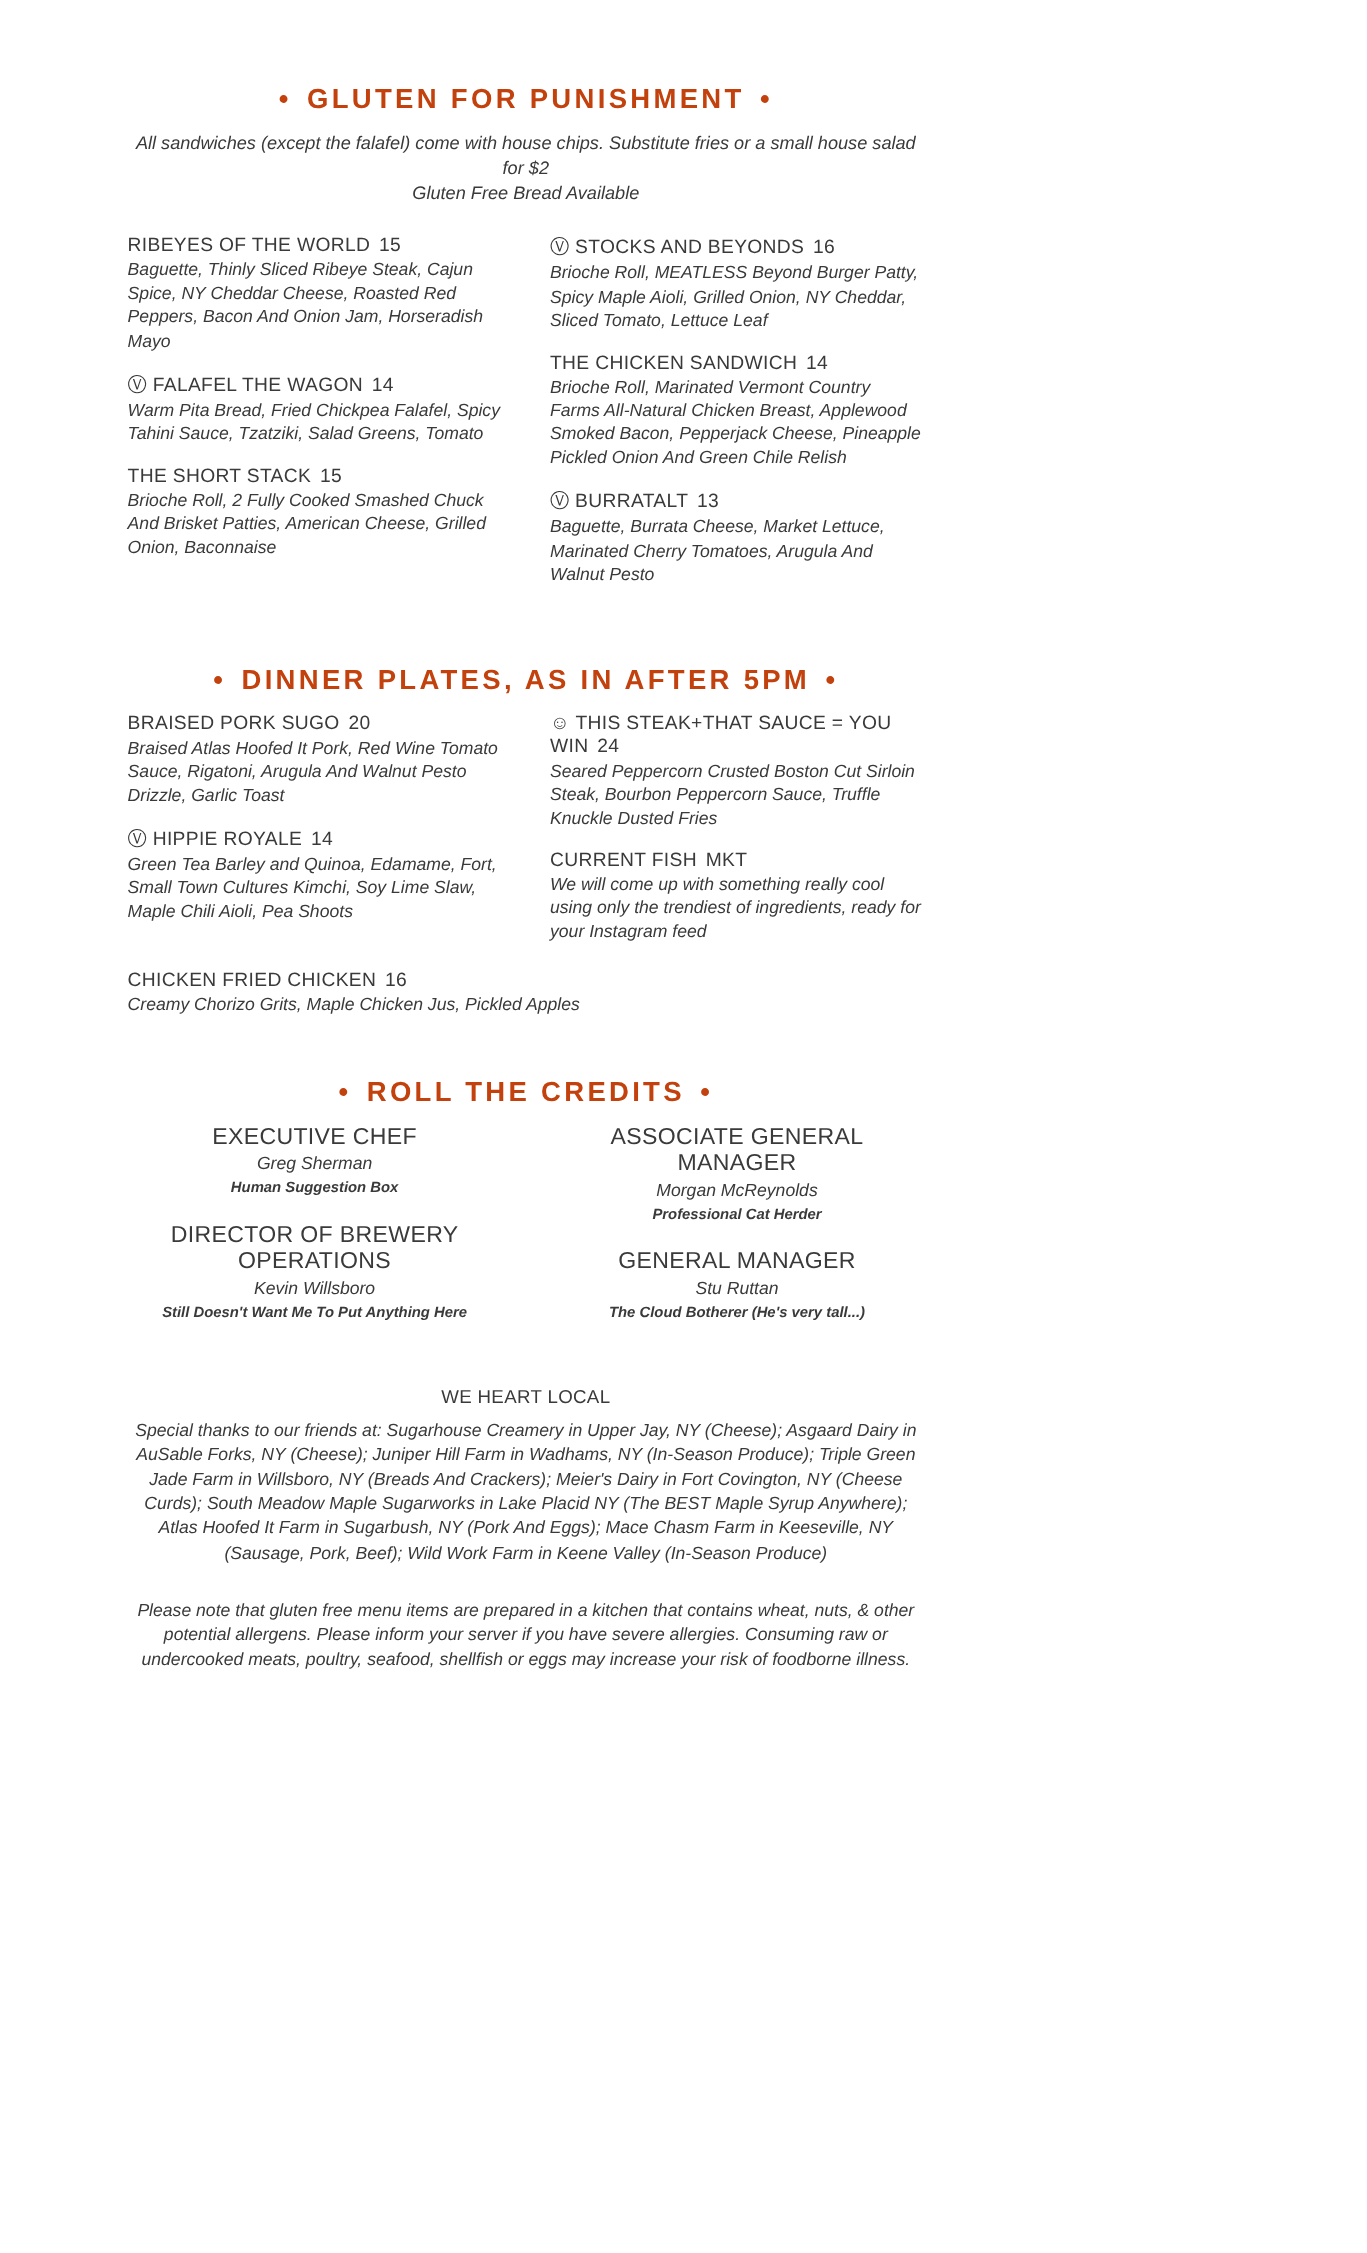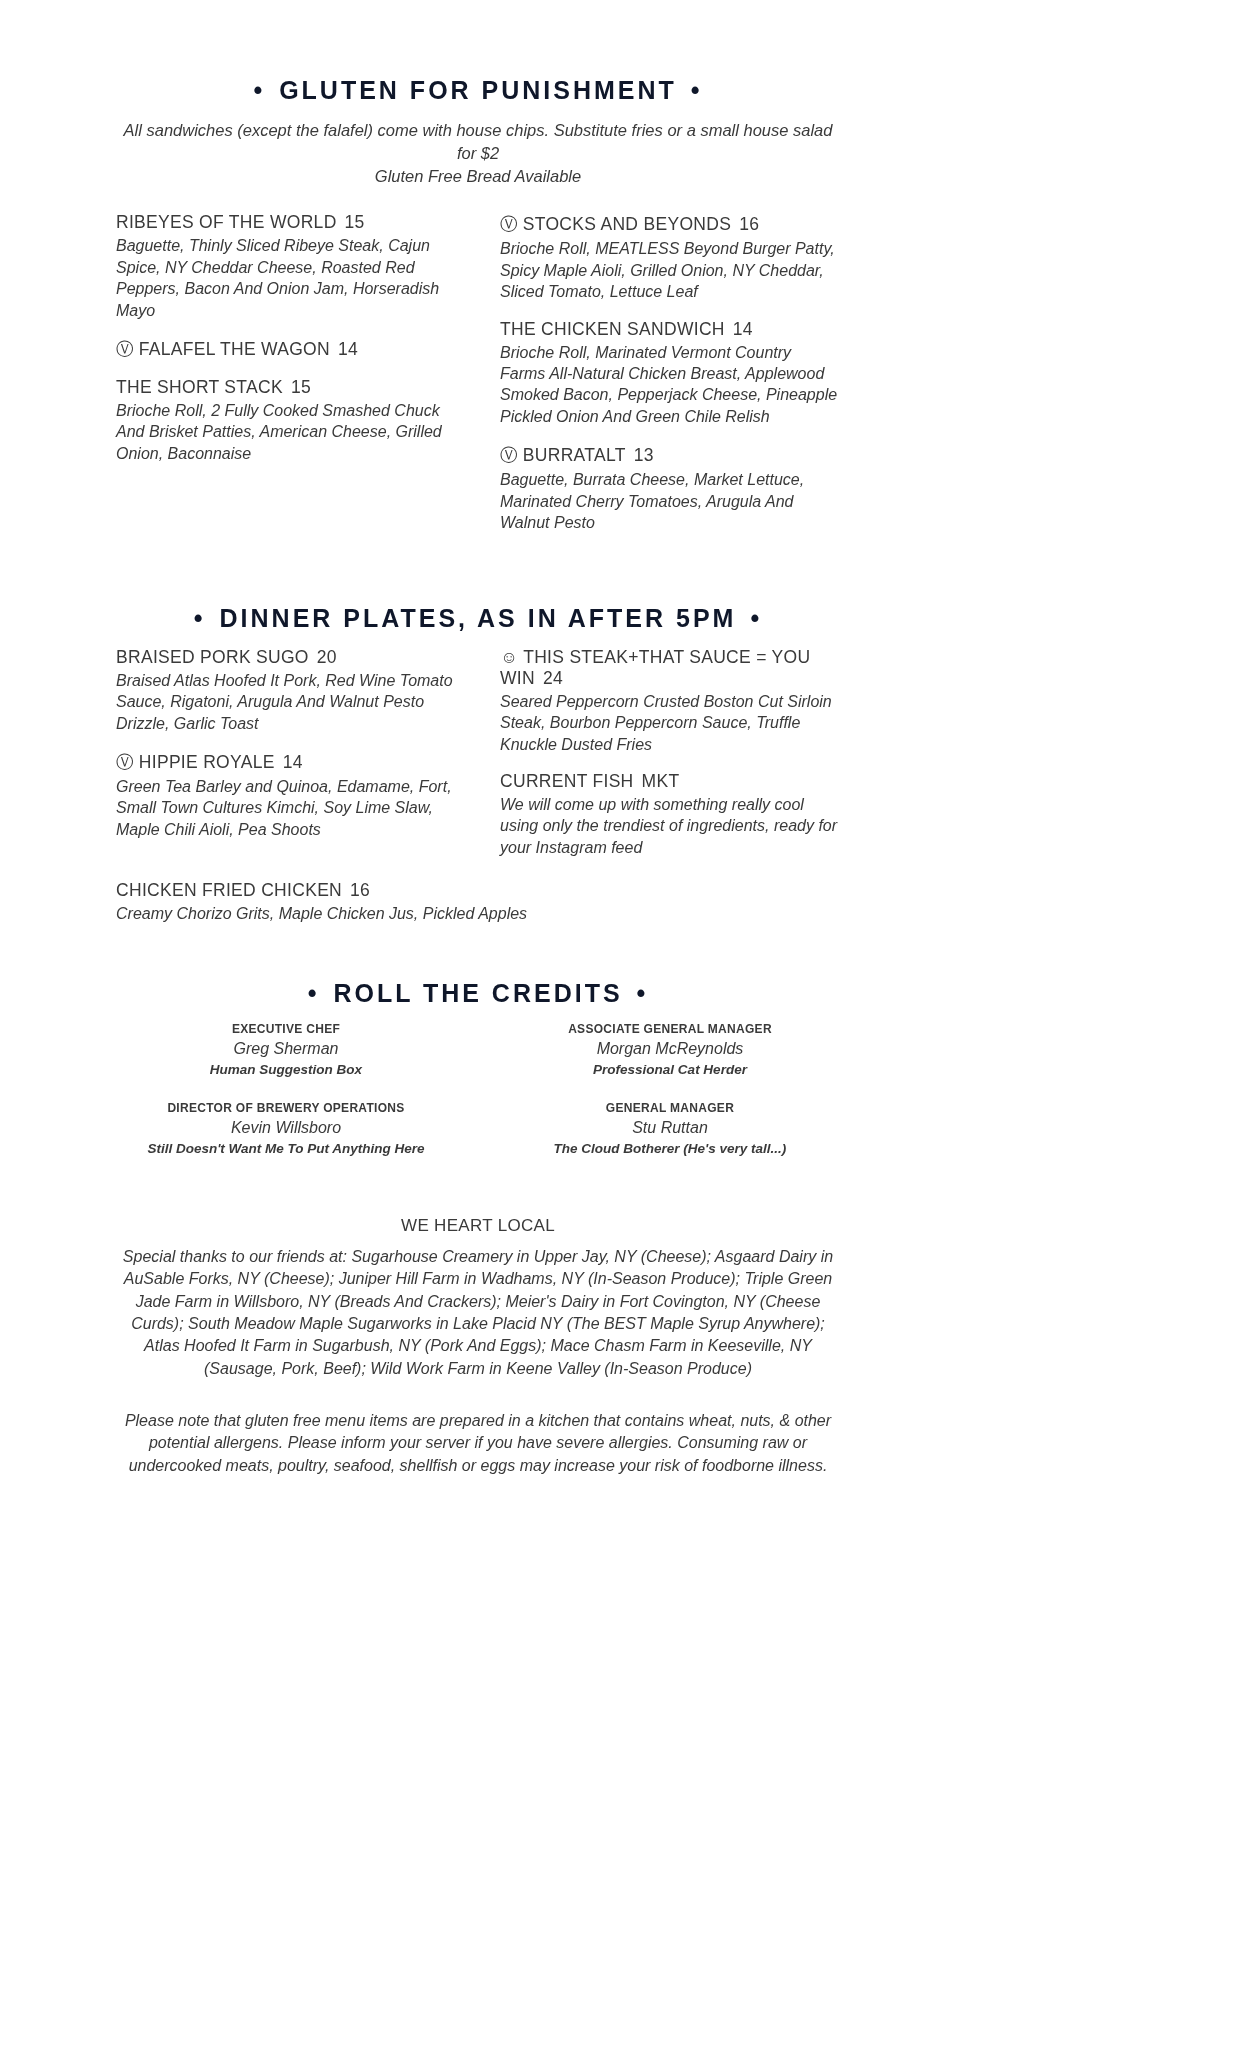--- a/index.html
+++ b/index.html
@@ -11,21 +11,21 @@
     color: #3a3a3a;
     -webkit-font-smoothing: antialiased;
   }
   .page {
     width: 724px;
     margin-left: 116px;
     padding-top: 76px;
     box-sizing: border-box;
   }
   .section-title {
-    color: #0f172a;
+    color: #c2410c;
     font-weight: bold;
     font-size: 25px;
     letter-spacing: 3px;
     text-align: center;
     margin: 0 0 14px 0;
     white-space: nowrap;
   }
   .section-title::before { content: "\2022"; margin-right: 14px; }
   .section-title::after  { content: "\2022"; margin-left: 14px; }
   .section-spacer { margin-top: 54px; }
@@ -43,21 +43,21 @@
     align-items: start;
   }
   .item { margin-bottom: 16px; text-align: left; }
   .item-title { font-size: 17.5px; letter-spacing: 0.3px; margin-bottom: 2px; }
   .badge { margin-right: 5px; }
   .price { margin-left: 8px; }
   .item-desc { font-style: italic; font-size: 16px; line-height: 1.34; }
   .center-row { text-align: center; margin-top: 6px; }
   .center-row .item { margin-bottom: 0; }
   .credit { text-align: center; margin-bottom: 24px; }
-  .credit-role { font-size: 12px; letter-spacing: 0.3px; font-weight: bold; }
+  .credit-role { font-size: 21px; letter-spacing: 0.3px; }
   .credit-person { font-style: italic; font-size: 16px; margin-top: 4px; text-align: center; }
   .credit-tagline { font-style: italic; font-weight: bold; font-size: 13.5px; margin-top: 4px; }
   .local-title { text-align: center; font-size: 17px; letter-spacing: 0.3px; margin: 36px 0 10px 0; }
   .local-text { font-style: italic; text-align: center; font-size: 16px; line-height: 1.4; }
   .footer-para { font-style: italic; text-align: center; font-size: 16px; line-height: 1.4; margin-top: 30px; }
 </style>
 </head>
 <body>
 
 <div class="page">
@@ -75,20 +75,21 @@
         <div class="item-title">
           <span>RIBEYES OF THE WORLD</span><span class="price">15</span>
         </div>
         <div class="item-desc">Baguette, Thinly Sliced Ribeye Steak, Cajun Spice, NY Cheddar Cheese, Roasted Red Peppers, Bacon And Onion Jam, Horseradish Mayo</div>
       </div>
 
       <div class="item">
         <div class="item-title">
           <span class="badge">Ⓥ</span><span>FALAFEL THE WAGON</span><span class="price">14</span>
         </div>
+        <div class="item-desc">Warm Pita Bread, Fried Chickpea Falafel, Spicy Tahini Sauce, Tzatziki, Salad Greens, Tomato</div>
       </div>
 
       <div class="item">
         <div class="item-title">
           <span>THE SHORT STACK</span><span class="price">15</span>
         </div>
         <div class="item-desc">Brioche Roll, 2 Fully Cooked Smashed Chuck And Brisket Patties, American Cheese, Grilled Onion, Baconnaise</div>
       </div>
 
     </div>

